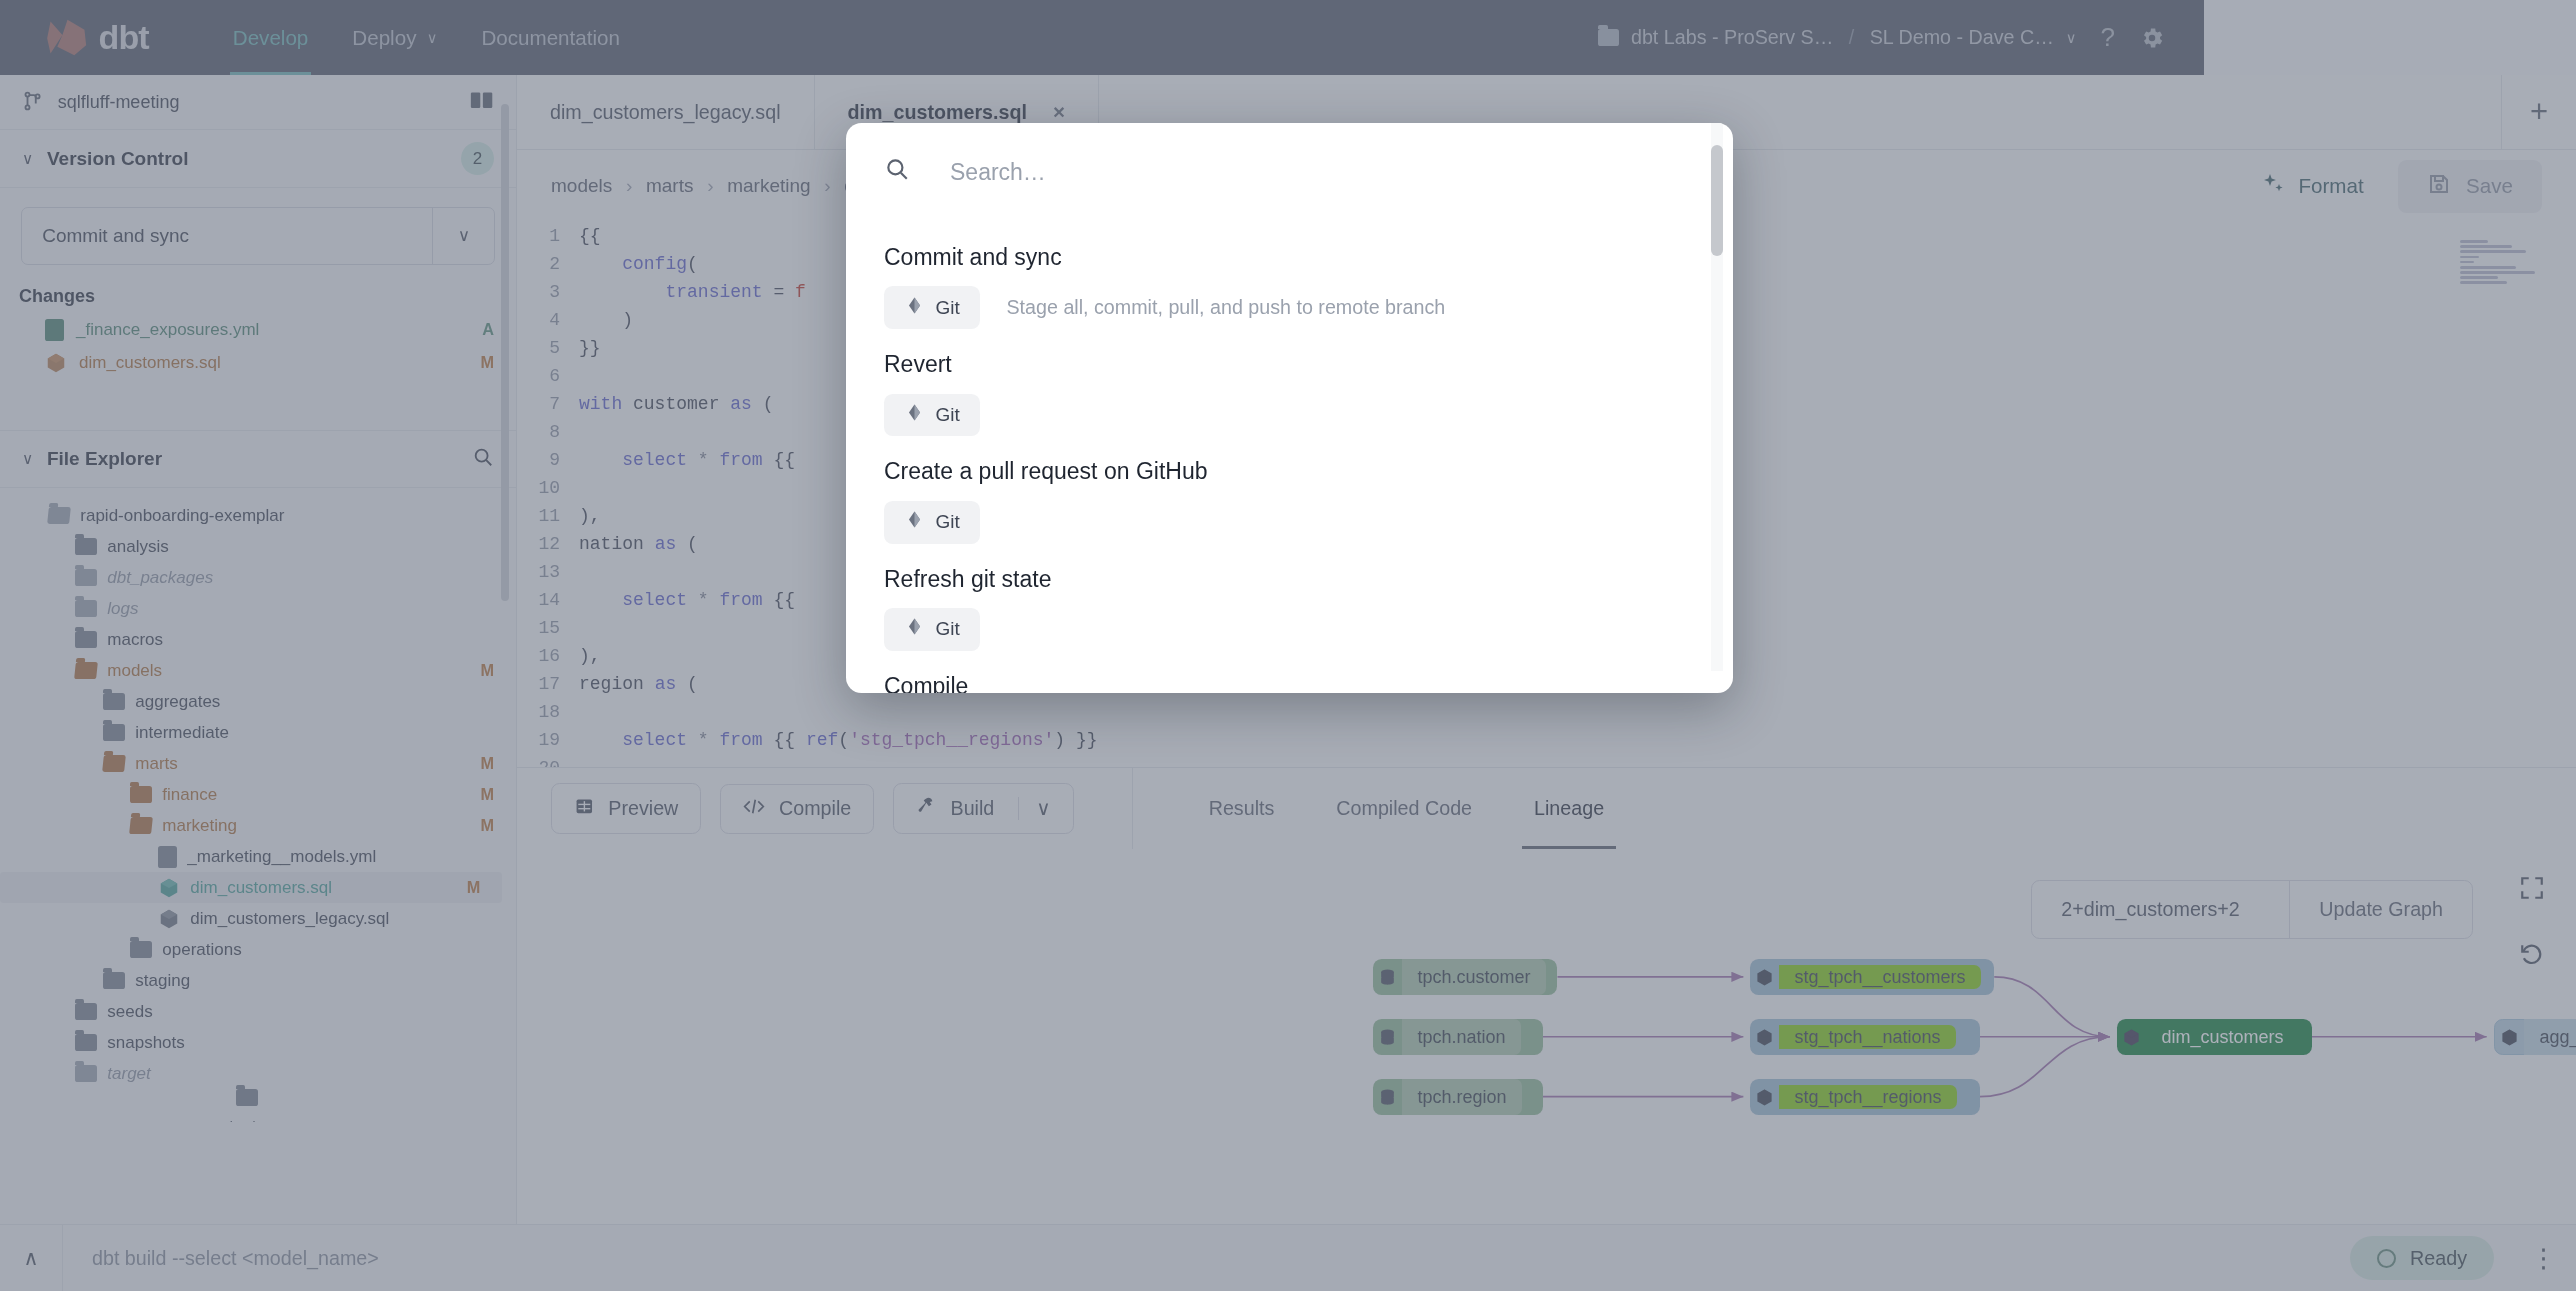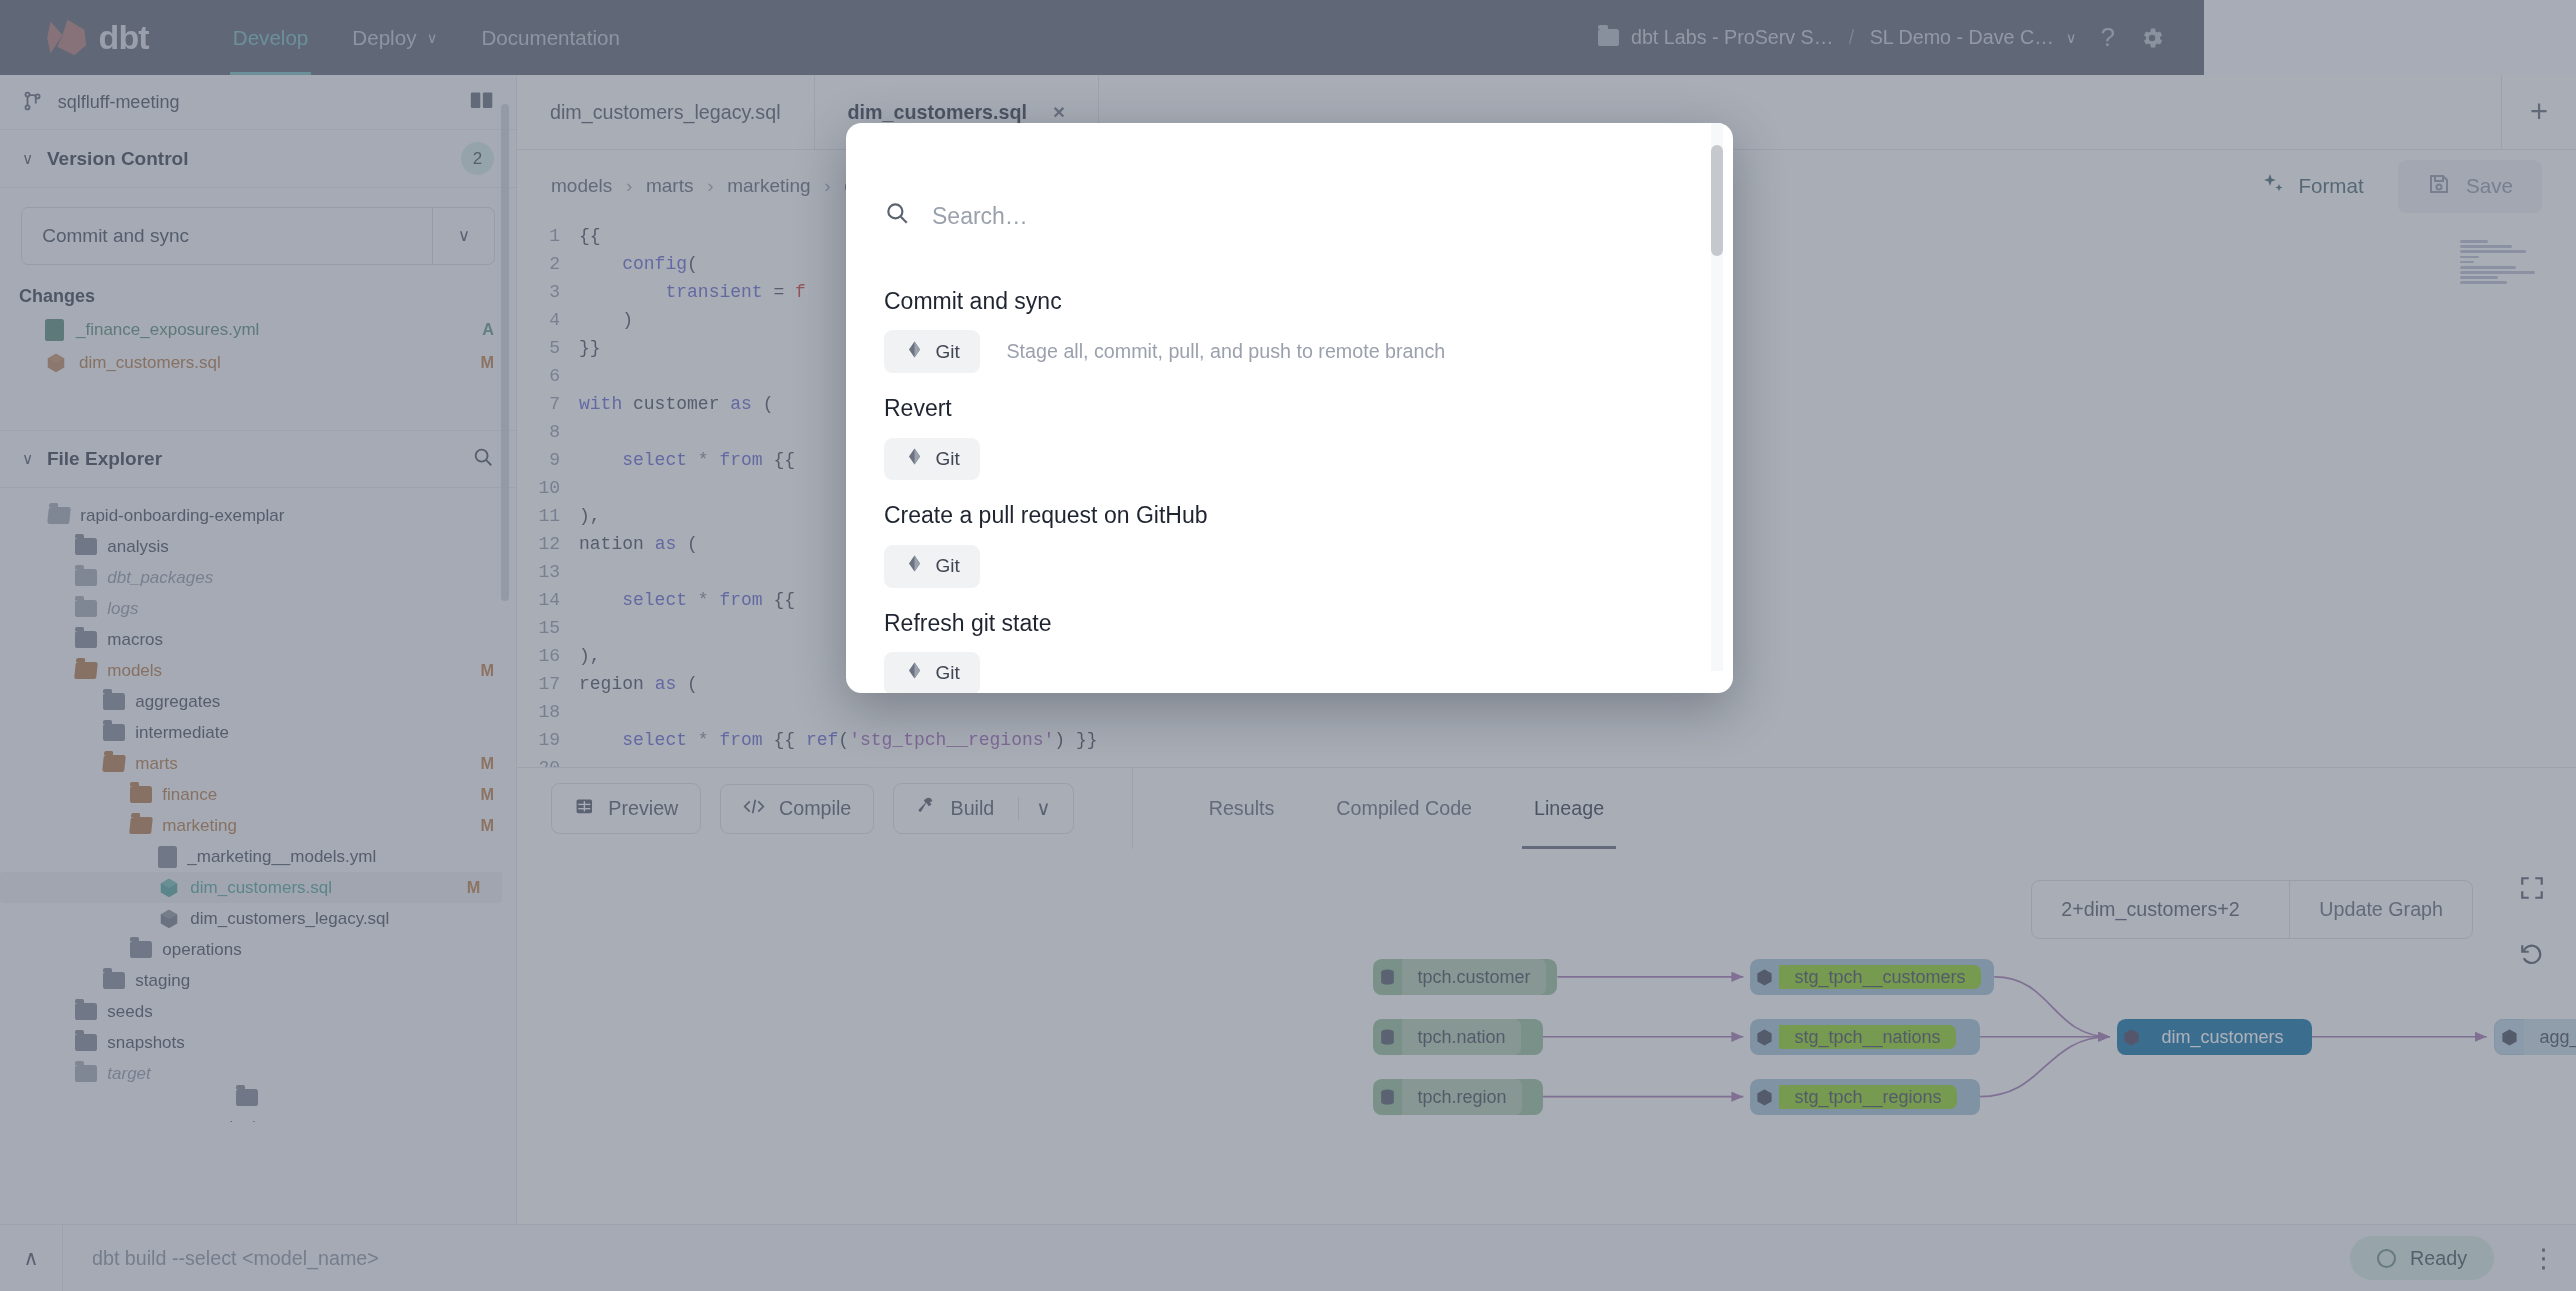--- a/index.html
+++ b/index.html
@@ -144,21 +144,21 @@
   .gbtns { position:absolute; right:31px; top:26px; display:flex; flex-direction:column; gap:34px; align-items:center;}
   .gbtn { font-size:26px; color:#4b5260; cursor:pointer;}
 
   .node { position:absolute; display:flex; align-items:center; border-radius:8.6px; height:36px;
           font-size:18px; padding-right:15.4px; white-space:nowrap;}
   .node .nic { width:29px; display:flex; align-items:center; justify-content:center; flex:none;}
   .node-src { background:#8fb894; color:#39424e; }
   .node-src .nlabel { background:#a9c6ab; border-radius:0 6.9px 6.9px 0; padding:0 15.4px; height:36px; display:flex;align-items:center;}
   .node-stg { background:#9cbcd0; color:#39424e; }
   .node-stg .nlabel { background:#84cc16; border-radius:0 6.9px 6.9px 0; padding:0 15.4px; height:24px; display:flex;align-items:center;text-align:right;}
-  .node-sel { background:#0369a1; color:#ffffff; }
+  .node-sel { background:#15803d; color:#ffffff; }
   .node-sel .nlabel { padding:0 15.4px; height:36px; display:flex;align-items:center;}
   .node-out { background:#b5cede; color:#39424e; border:0.9px solid #9fc0d4;}
   .node-out .nlabel { background:#bfd4e1; border-radius:0 6.9px 6.9px 0; padding:0 15.4px; height:36px; display:flex;align-items:center;}
 
   
   .statusbar { position:absolute; left:0; bottom:0; width:2576px; height:67px;
                background:#eef0f2; border-top:0.9px solid #dcdfe4; display:flex; align-items:center;}
   .sb-caret { width:62px; text-align:center; font-size:20.6px; color:#4b5260; cursor:pointer;}
   .sb-cmd { flex:1; border-left:0.9px solid #dcdfe4; height:67px; display:flex; align-items:center;
             padding-left:29px; font-size:19.7px; color:#858d9a; }
@@ -166,21 +166,21 @@
            border-radius:856px; padding:10.3px 27px; font-size:19.7px; margin-right:17px;}
   .ready .circ { width:19px;height:19px;border:2.6px solid #5f8878; border-radius:50%;}
   .kebab { width:65px; display:flex;align-items:center;justify-content:center; font-size:26px; color:#4b5260; cursor:pointer;}
 
   
   .modal {
     position:absolute; z-index:100; left:846px; top:123px; width:887px; height:570px;
     background:#ffffff; border-radius:15.4px; box-shadow:0 15.4px 51px rgba(20,25,35,0.30);
     overflow:hidden; display:flex; flex-direction:column;
   }
-  .m-search { height:99px; display:flex; align-items:center; padding:0 38px; gap:22px; flex:none;margin-top:44px;}
+  .m-search { height:99px; display:flex; align-items:center; padding:0 38px; gap:40px; flex:none;}
   .m-search .mglass { font-size:26px; color:#5c6370; }
   .m-input { flex:1; border:none; outline:none; font-size:23px; color:#2b323f;
              font-family:"Liberation Sans", sans-serif; background:transparent;}
   .m-input::placeholder { color:#9aa1ad; }
   .m-list { flex:1; overflow:hidden; position:relative; padding:0 38px;}
   .m-group { padding-top:22px; }
   .m-title { font-size:23px; color:#1f2530; margin-bottom:15.4px;}
   .m-meta { display:flex; align-items:center; gap:26px;}
   .m-chip { display:flex; align-items:center; gap:12px; background:#f1f2f4; border-radius:8.6px;
             padding:9.4px 20.6px; font-size:19px; color:#3f4654; }

